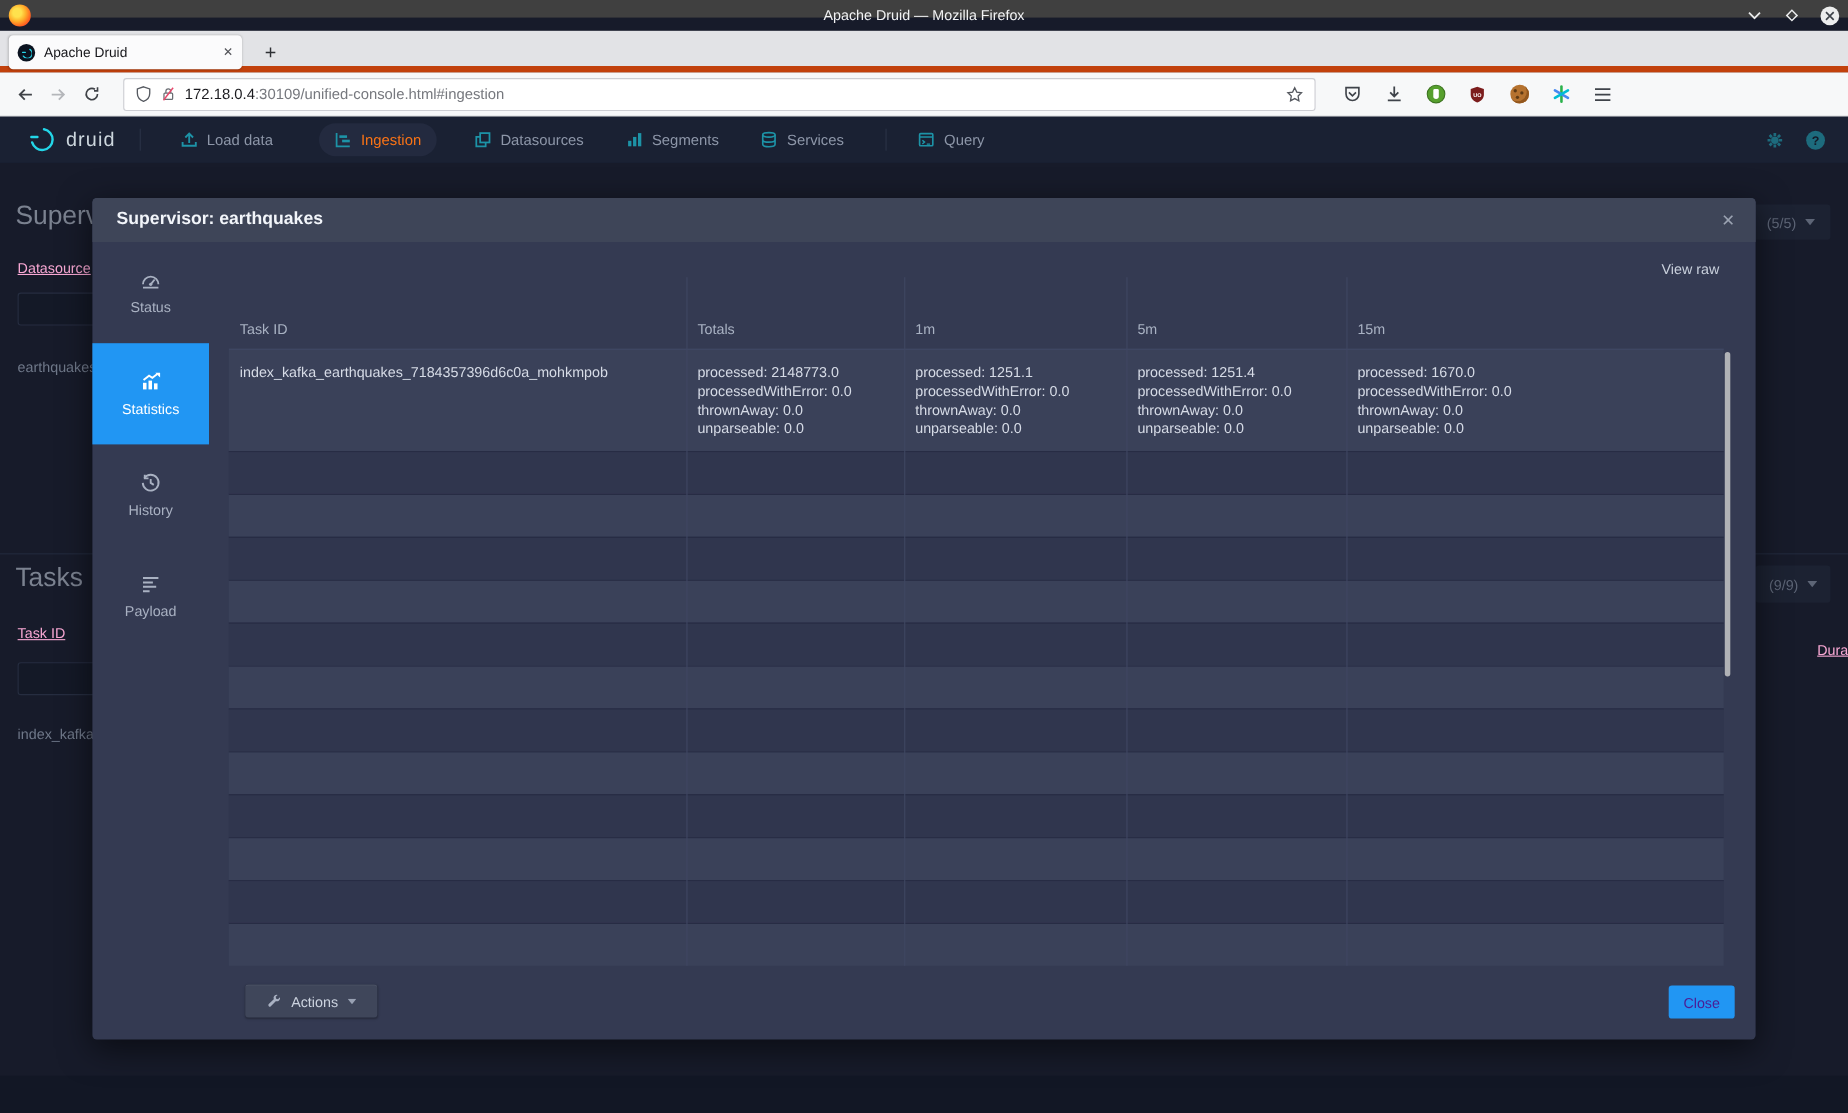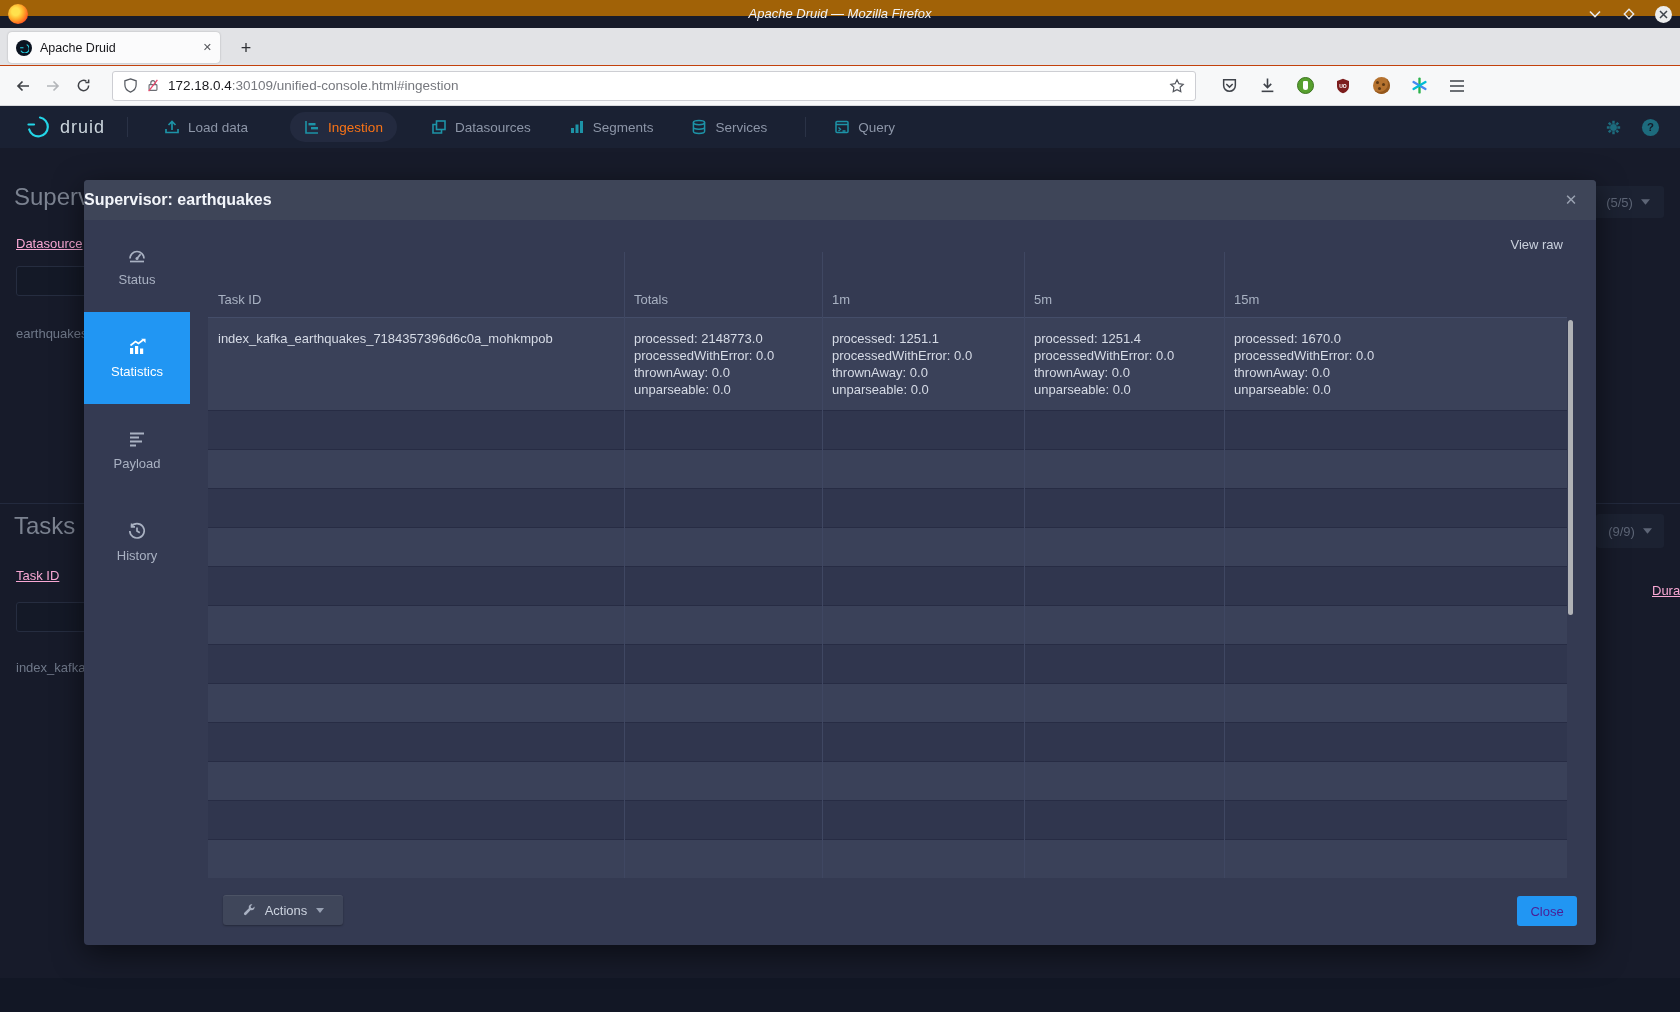--- a/index.html
+++ b/index.html
@@ -1,29 +1,29 @@
 <!DOCTYPE html>
 <html><head>
 <meta charset="utf-8">
 <style>
   * { margin:0; padding:0; box-sizing:border-box; }
   body { font-family:"Liberation Sans", sans-serif; background:#000; }
   .screen { position:relative; width:1680px; height:1012px; overflow:hidden; background:#171b2a; }
 
   
-  .titlebar { position:absolute; top:0; left:0; right:0; height:16px; background:#a16207; z-index:40;font-style:italic; }
+  .titlebar { position:absolute; top:0; left:0; right:0; height:16px; background:#404040; z-index:40; }
   .ff-logo { position:absolute; left:8px; top:4px; width:20px; height:20px; border-radius:50%;
     background:radial-gradient(circle at 38% 38%, #ffe14d 0 22%, #ffae2a 45%, #ff5e1f 72%, #e22870 100%); }
   .win-title { position:absolute; left:0; right:0; top:0; height:28px; line-height:28px; text-align:center;
     color:#f2f3f4; font-size:13px; }
   .win-controls { position:absolute; right:8px; top:0; height:28px; display:flex; align-items:center; gap:16px; }
   .win-btn { width:18px; height:18px; display:flex; align-items:center; justify-content:center; color:#e9eaeb; cursor:pointer; }
   .close-circle { width:17px; height:17px; border-radius:50%; background:#eceded; display:flex; align-items:center; justify-content:center; }
 
-  .tabbar { position:absolute; top:28px; left:0; right:0; height:38px; background:#e2e3e6; border-bottom:1px solid #c2410c; z-index:40; }
+  .tabbar { position:absolute; top:28px; left:0; right:0; height:38px; background:#e2e3e6; border-bottom:6px solid #c2410c; z-index:40; }
   .tab { position:absolute; left:8px; top:4px; width:212px; height:31px; background:#fbfbfc; border-radius:4px;
     box-shadow:0 0 2px rgba(0,0,0,.25); display:flex; align-items:center; padding:0 8px; gap:8px; }
   .favicon { width:16px; height:16px; border-radius:50%; background:#0b1320; display:flex; align-items:center; justify-content:center; flex:none; }
   .tab-title { flex:1; font-size:12.5px; color:#17171b; white-space:nowrap; overflow:hidden; }
   .tab-close { color:#55565b; font-size:11px; cursor:pointer; }
   .newtab { position:absolute; left:232px; top:6px; width:28px; height:28px; display:flex; align-items:center; justify-content:center;
     font-size:18px; color:#2e3034; cursor:pointer; }
 
   .urlbar { position:absolute; top:66px; left:0; right:0; height:40px; background:#f7f8f9; border-bottom:1px solid #d8d9dc;
     display:flex; align-items:center; z-index:40; }
@@ -58,21 +58,21 @@
   .bg-input { width:130px; height:30px; background:#141927; border:1px solid #262d40; border-radius:3px; }
   .bg-divider { left:0; right:0; top:503px; height:1px; background:#232a3e; }
   .bg-drop { display:flex; align-items:center; justify-content:center; gap:8px; background:#1c2232; border-radius:3px;
     color:#5d6576; font-size:13px; }
   .bg-band { left:0; right:0; top:978px; height:34px; background:#121725; }
 
   
   .modal { position:absolute; left:84px; top:180px; width:1512px; height:765px; background:#343a52; border-radius:4px;
     box-shadow:0 8px 30px rgba(0,0,0,.55); z-index:20; }
   .modal-header { position:absolute; left:0; top:0; right:0; height:40px; background:#3e4558; border-radius:4px 4px 0 0;
-    display:flex; align-items:center; }
+    display:flex; align-items:center; padding-left:22px; }
   .modal-title { font-size:16px; font-weight:700; color:#f2f5fa; }
   .modal-x { position:absolute; right:14px; top:9px; width:22px; height:22px; display:flex; align-items:center; justify-content:center;
     color:#9aa2b1; font-size:15px; cursor:pointer; }
   .side-tabs { position:absolute; left:0; top:40px; width:106px; }
   .side-tab { height:92px; display:flex; flex-direction:column; align-items:center; justify-content:center; gap:7px;
     color:#a9b1c2; font-size:13px; cursor:pointer; }
   .side-tab.active { background:#2196f3; color:#fff; }
   .view-raw { position:absolute; right:33px; top:57px; font-size:13px; color:#c9d0dc; cursor:pointer; }
 
   .stat-table { position:absolute; left:124px; top:72px; width:1359px; }
@@ -323,31 +323,31 @@
           <rect x="3" y="11" width="3.2" height="6" fill="currentColor"></rect>
           <rect x="8" y="9" width="3.2" height="8" fill="currentColor"></rect>
           <rect x="13" y="11.5" width="3.2" height="5.5" fill="currentColor"></rect>
           <path d="M3.5 8.5l5-4 3 2 4.5-3.5" stroke="currentColor" stroke-width="1.7" fill="none"></path>
           <path d="M16 2.5h1.8v1.8z" fill="currentColor" stroke="currentColor" stroke-width="1.5"></path>
         </svg>
         <span>Statistics</span>
       </div>
       <div class="side-tab">
         <svg width="20" height="20" viewBox="0 0 20 20">
-          <path d="M3 4.5h14M3 8.5h9M3 12.5h12M3 16.5h6" stroke="currentColor" stroke-width="1.8"></path>
-        </svg>
-        <span>Payload</span>
-      </div>
-      <div class="side-tab">
-        <svg width="20" height="20" viewBox="0 0 20 20">
           <path d="M4.2 5.5A7.2 7.2 0 1 1 2.8 10" stroke="currentColor" stroke-width="1.7" fill="none"></path>
           <path d="M4.6 2.5v3.4H8" stroke="currentColor" stroke-width="1.7" fill="none"></path>
           <path d="M10 6.5V10l2.8 1.8" stroke="currentColor" stroke-width="1.7" fill="none"></path>
         </svg>
         <span>History</span>
+      </div>
+      <div class="side-tab">
+        <svg width="20" height="20" viewBox="0 0 20 20">
+          <path d="M3 4.5h14M3 8.5h9M3 12.5h12M3 16.5h6" stroke="currentColor" stroke-width="1.8"></path>
+        </svg>
+        <span>Payload</span>
       </div>
     </div>
 
     <span class="view-raw">View raw</span>
 
     <div class="stat-table" style="position:absolute;">
       <div class="tgrid thead">
         <div class="th">Task ID</div>
         <div class="th">Totals</div>
         <div class="th">1m</div>

